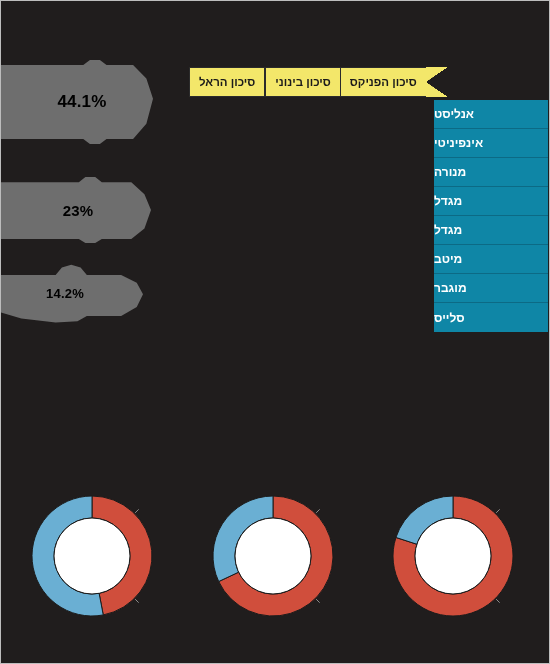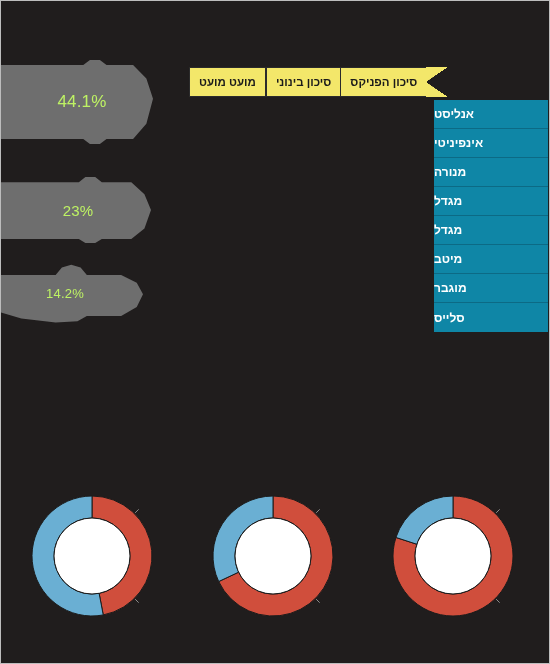--- a/index.html
+++ b/index.html
@@ -21,22 +21,22 @@
   
   .funnel{
     position:absolute;
     left:-14px;
     background:#6e6e6e;
     display:flex;
     align-items:center;
     justify-content:center;
   }
   .funnel .pct{
-    color:#bef264;
-    font-weight:400;
+    color:#000000;
+    font-weight:700;
     font-size:15px;
     letter-spacing:0.2px;
     position:relative;
     z-index:3;
   }
   #funnel0{
     top:59px;height:84px;width:166px;
     clip-path:polygon(0% 6%,58% 6%,62% 0%,68% 0%,72% 6%,88% 6%,96% 22%,100% 46%,
                       96% 76%,88% 94%,72% 94%,68% 100%,62% 100%,58% 94%,0% 94%);
   }
@@ -124,21 +124,21 @@
   </div>
   <div class="funnel" id="funnel1">
     <span class="pct">23%</span>
   </div>
   <div class="funnel" id="funnel2">
     <span class="pct">14.2%</span>
   </div>
 
   <div id="risk-banner">
     <div class="risk-cell first">
-      <span>מועט מועט</span>
+      <span>סיכון הראל</span>
     </div>
     <div class="risk-cell">
       <span>סיכון בינוני</span>
     </div>
     <div class="risk-cell">
       <span>סיכון הפניקס</span>
     </div>
     <div class="risk-arrow"></div>
   </div>
 

